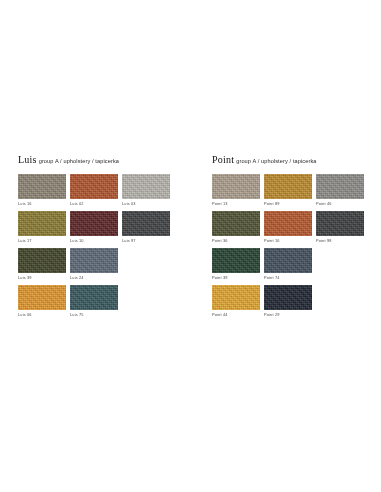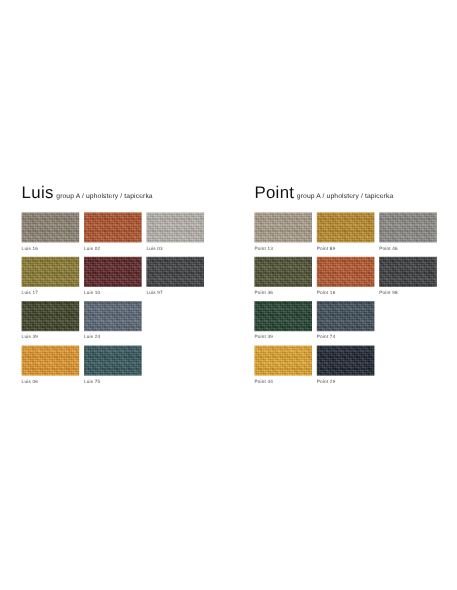--- a/index.html
+++ b/index.html
@@ -46,22 +46,22 @@
 
   .group-heading {
     font-size: 7.2px;
     line-height: 10px;
     color: #1c1c1c;
     white-space: nowrap;
     margin-bottom: 8px;
     letter-spacing: 0.01em;
   }
   .group-name {
-    font-family: Liberation Sans, sans-serif;
-    font-size: 14px;
+    font-family: Liberation Serif, serif;
+    font-size: 10px;
     color: #111111;
     letter-spacing: 0.02em;
   }
   .group-sub {
     font-size: 5.6px;
     color: #2a2a2a;
     letter-spacing: 0.02em;
   }
 
   .swatch-grid {

